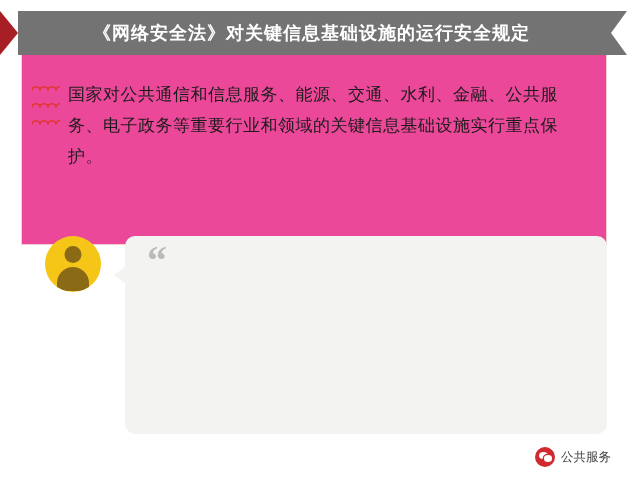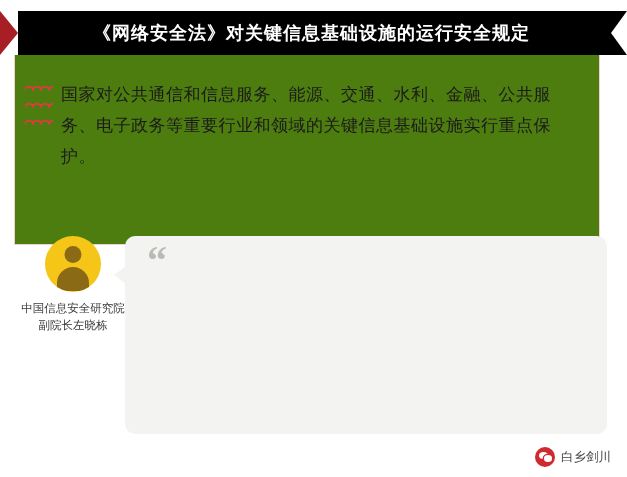--- a/index.html
+++ b/index.html
@@ -32,21 +32,21 @@
     border-top: 22px solid transparent;
     border-bottom: 22px solid transparent;
     border-left: 18px solid #a71f24;
   }
   .banner {
     position: absolute;
     left: 18px;
     top: 0;
     right: 0;
     height: 44px;
-    background: #000000;
+    background: #737373;
     display: flex;
     align-items: center;
     justify-content: center;
     padding-right: 22px;
     box-sizing: border-box;
   }
   .banner-text {
     color: #ffffff;
     font-size: 18px;
     font-weight: bold;
@@ -60,28 +60,28 @@
     width: 0;
     height: 0;
     border-top: 22px solid transparent;
     border-bottom: 22px solid transparent;
     border-right: 16px solid #ffffff;
   }
 
   
   .card {
     position: absolute;
-    left: 14px;
+    left: 21px;
     top: 55px;
     width: 586px;
     height: 190px;
     border: 1px solid #f2cfd0;
     border-top: none;
     box-sizing: border-box;
-    background: #4d7c0f;
+    background: #ec4899;
   }
   .card-body {
     position: absolute;
     left: 46px;
     top: 24px;
     width: 512px;
     color: #1b1b1b;
     font-size: 17px;
     line-height: 31px;
     letter-spacing: 0.5px;
@@ -254,23 +254,22 @@
   </div>
   <div class="card-body">国家对公共通信和信息服务、能源、交通、水利、金融、公共服务、电子政务等重要行业和领域的关键信息基础设施实行重点保护。</div>
 </div>
 
 <div class="quote-section">
   <div class="avatar-col">
     <div class="avatar">
       <div class="head"></div>
       <div class="body"></div>
     </div>
-    <div class="avatar-caption">中国信息安全研究院副院长左晓栋</div>
   </div>
   <div class="bubble">
     <div class="quote-mark">“</div>
   </div>
 </div>
 
 <div class="footer">
   <div class="wechat-icon"></div>
-  <span class="footer-text">白乡剑川</span>
+  <span class="footer-text">公共服务</span>
 </div>
 
 </body></html>

